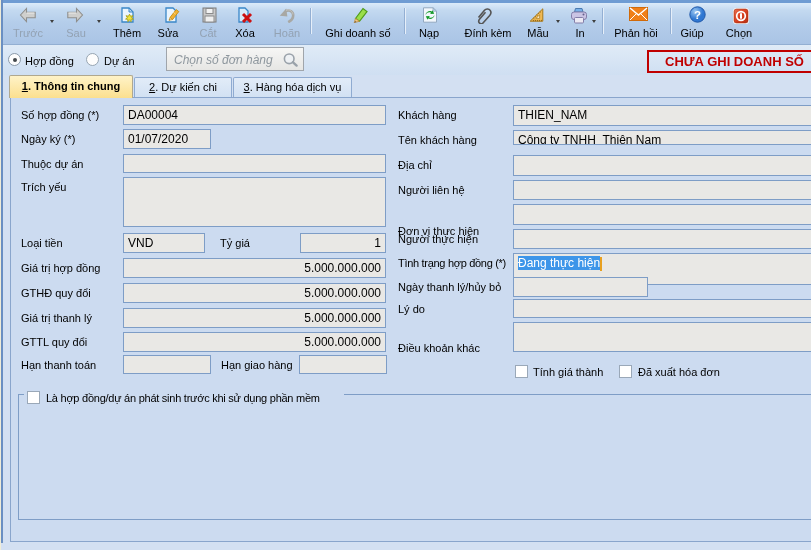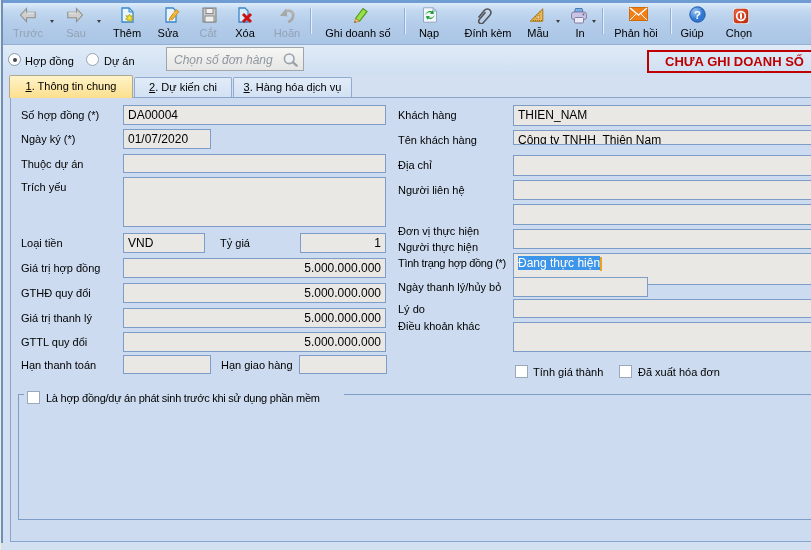--- a/index.html
+++ b/index.html
@@ -170,21 +170,21 @@
       <path d="M10.8 10.2 L14.6 13.6" stroke="#9aa2aa" stroke-width="2.4" stroke-linecap="round"></path>
     </svg>
 
 <div style="position:absolute;left:647px;top:50px;width:175px;height:23px;border:2px solid #c00000;display:flex;align-items:center;justify-content:center">
       <span style="font-size:13px;font-weight:bold;color:#c00000;white-space:nowrap">CHƯA GHI DOANH SỐ</span>
     </div>
 
 <div style="position:absolute;left:10px;top:97px;width:801px;height:445px;background:#ccdbf0;border-left:1px solid #89a5cc;border-top:1px solid #89a5cc;border-bottom:1px solid #89a5cc"></div>
 <div style="position:absolute;left:134px;top:77px;width:98px;height:20px;background:linear-gradient(#e2ecf8,#d2e1f3);border:1px solid #8fabd1;border-bottom:none;border-radius:2px 2px 0 0;font-size:11px;color:#000;text-align:center;line-height:19px"><u>2</u>. Dự kiến chi</div>
 <div style="position:absolute;left:233px;top:77px;width:119px;height:20px;background:linear-gradient(#e2ecf8,#d2e1f3);border:1px solid #8fabd1;border-bottom:none;border-radius:2px 2px 0 0;font-size:11px;color:#000;text-align:center;line-height:19px"><u>3</u>. Hàng hóa dịch vụ</div>
-<div style="position:absolute;left:9px;top:75px;width:124px;height:23px;background:linear-gradient(#fff3c8,#fbdf8e);border:1px solid #b0a88e;border-bottom:none;border-radius:2px 2px 0 0;font-size:11px;font-weight:normal;color:#000;text-align:center;line-height:21px"><u>1</u>. Thông tin chung</div>
+<div style="position:absolute;left:9px;top:75px;width:124px;height:23px;background:linear-gradient(#fff3c8,#fbdf8e);border:1px solid #b0a88e;border-bottom:none;border-radius:2px 2px 0 0;font-size:11px;font-weight:bold;color:#000;text-align:center;line-height:21px"><u>1</u>. Thông tin chung</div>
 
 <div class="lab" style="left:21px;top:109px">Số hợp đồng (*)</div>
 <div class="fld" style="left:123px;top:105px;width:263px;height:20px">DA00004</div>
 <div class="lab" style="left:21px;top:133px">Ngày ký (*)</div>
 <div class="fld" style="left:123px;top:129px;width:88px;height:20px">01/07/2020</div>
 <div class="lab" style="left:21px;top:158px">Thuộc dự án</div>
 <div class="fld" style="left:123px;top:154px;width:263px;height:19px"></div>
 <div class="lab" style="left:21px;top:181px">Trích yếu</div>
 <div class="fld" style="left:123px;top:177px;width:263px;height:50px"></div>
 <div class="lab" style="left:21px;top:237px">Loại tiền</div>
@@ -207,29 +207,29 @@
 <div class="lab" style="left:398px;top:109px">Khách hàng</div>
 <div class="fld" style="left:513px;top:105px;width:298px;height:21px;border-right:none">THIEN_NAM</div>
 <div class="lab" style="left:398px;top:134px">Tên khách hàng</div>
 <div class="fld" style="left:513px;top:130px;width:298px;height:15px;border-right:none">Công ty TNHH&nbsp;&nbsp;Thiên Nam</div>
 <div class="lab" style="left:398px;top:159px">Địa chỉ</div>
 <div class="fld" style="left:513px;top:155px;width:298px;height:21px;border-right:none"></div>
 <div class="lab" style="left:398px;top:184px">Người liên hệ</div>
 <div class="fld" style="left:513px;top:180px;width:298px;height:20px;border-right:none"></div>
 <div class="lab" style="left:398px;top:225px">Đơn vị thực hiện</div>
 <div class="fld" style="left:513px;top:204px;width:298px;height:21px;border-right:none"></div>
-<div class="lab" style="left:398px;top:241px">Người thực hiện</div>
+<div class="lab" style="left:398px;top:233px">Người thực hiện</div>
 <div class="fld" style="left:513px;top:229px;width:298px;height:20px;border-right:none"></div>
 <div class="lab" style="left:398px;top:257px;letter-spacing:-0.3px">Tình trạng hợp đồng (*)</div>
 <div class="fld" style="left:513px;top:253px;width:298px;height:32px;border-right:none"><span style="background:#3d95e9;color:#fff">Đang thực hiện</span><span style="display:inline-block;width:2px;height:14px;background:#e8a020;vertical-align:middle"></span></div>
 <div class="lab" style="left:398px;top:281px">Ngày thanh lý/hủy bỏ</div>
 <div class="fld" style="left:513px;top:277px;width:135px;height:20px"></div>
 <div class="lab" style="left:398px;top:303px">Lý do</div>
 <div class="fld" style="left:513px;top:299px;width:298px;height:19px;border-right:none"></div>
-<div class="lab" style="left:398px;top:320px">Điều khoản khác</div>
+<div class="lab" style="left:398px;top:342px">Điều khoản khác</div>
 <div class="fld" style="left:513px;top:322px;width:298px;height:30px;border-right:none"></div>
 
 <div style="position:absolute;left:515px;top:365px;width:13px;height:13px;background:#fff;border:1px solid #9aa8b8"></div>
 <div class="lab" style="left:533px;top:366px">Tính giá thành</div>
 <div style="position:absolute;left:619px;top:365px;width:13px;height:13px;background:#fff;border:1px solid #9aa8b8"></div>
 <div class="lab" style="left:638px;top:366px">Đã xuất hóa đơn</div>
 
 <div style="position:absolute;left:18px;top:394px;width:800px;height:126px;border:1px solid #7e9dc6"></div>
 <div style="position:absolute;left:24px;top:388px;width:320px;height:18px;background:#ccdbf0"></div>
 <div style="position:absolute;left:27px;top:391px;width:13px;height:13px;background:#fff;border:1px solid #9aa8b8"></div>

